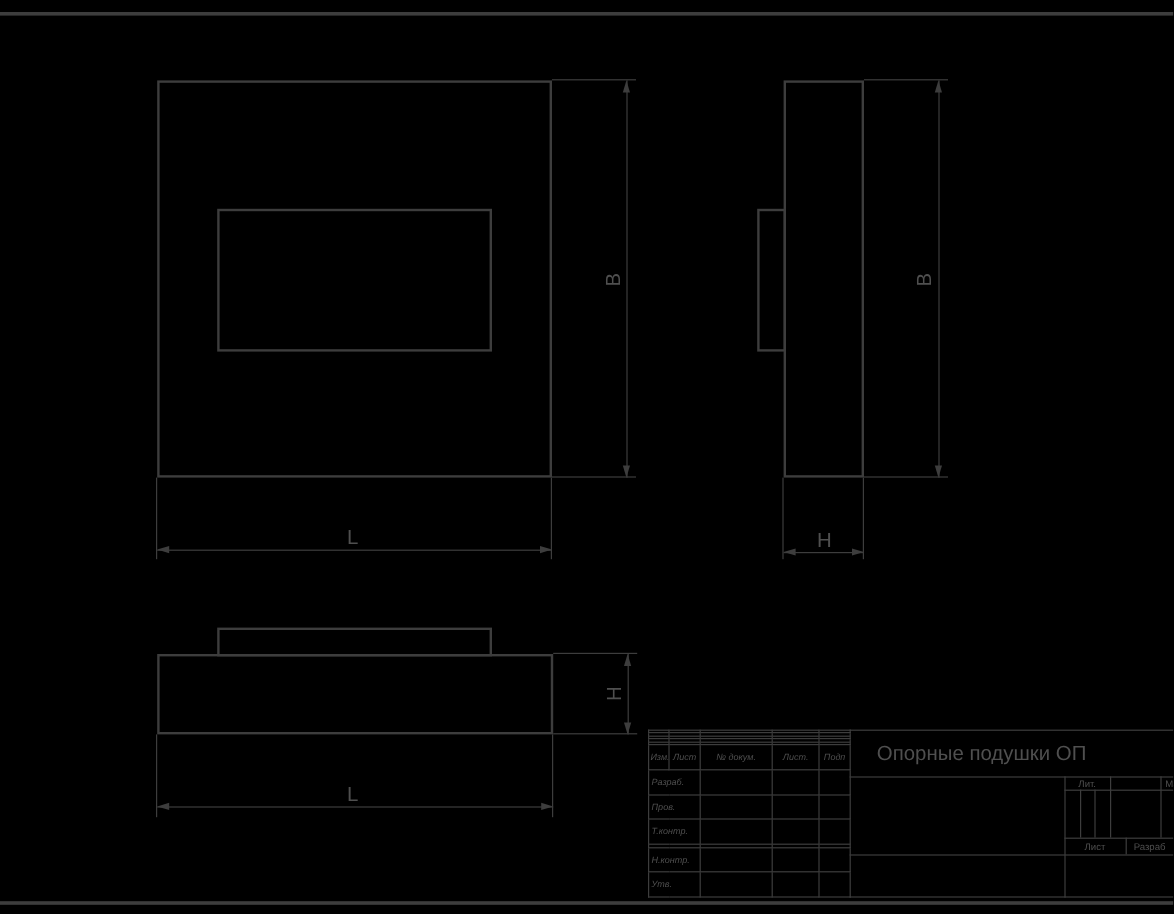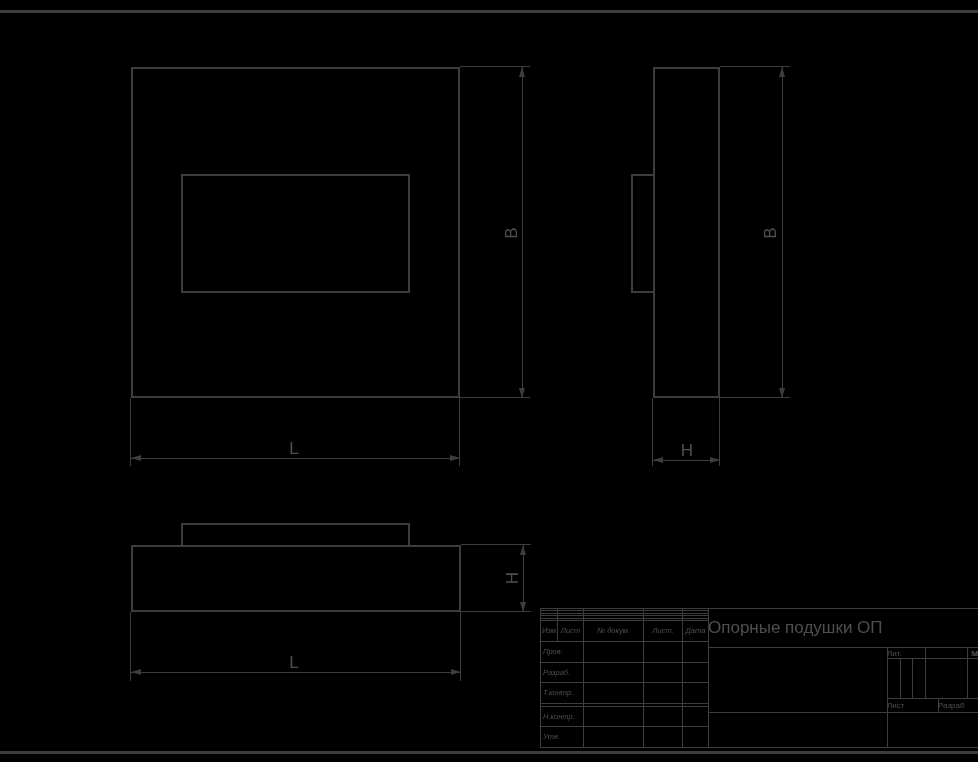--- a/index.html
+++ b/index.html
@@ -29,21 +29,21 @@
     position:absolute;left:540px;top:608px;width:168px;height:140px;
     border-collapse:collapse;table-layout:fixed;
   }
   .tb-left td{
     border:1px solid var(--ln);padding:0 1px;
     font-style:italic;font-size:7.5px;line-height:1;color:var(--tx);
     text-align:center;vertical-align:middle;overflow:hidden;white-space:nowrap;
   }
   .tb-left td.lbl{text-align:left;padding-left:2px;}
   .tbtext{position:absolute;color:var(--tx);white-space:nowrap;}
-  .tbtext.center{text-align:left;}
+  .tbtext.center{text-align:center;}
   .tb-small{font-size:8px;line-height:1;}
 </style>
 </head>
 <body>
 
 <div id="sheet">
 
   <div class="ln" style="left:0;top:10px;width:978px;height:3px;"></div>
   <div class="ln" style="left:0;top:751px;width:978px;height:3px;"></div>
 
@@ -140,30 +140,30 @@
           <td></td>
           <td></td>
           <td></td>
           <td></td>
         </tr>
     <tr>
       <td>Изм.</td>
       <td>Лист</td>
       <td>№ докум.</td>
       <td>Лист.</td>
-      <td>Дата</td>
+      <td>Подп</td>
     </tr>
     <tr>
+          <td colspan="2" class="lbl">Разраб.</td>
+          <td></td>
+          <td></td>
+          <td></td>
+        </tr>
+    <tr>
           <td colspan="2" class="lbl">Пров.</td>
-          <td></td>
-          <td></td>
-          <td></td>
-        </tr>
-    <tr>
-          <td colspan="2" class="lbl">Разраб.</td>
           <td></td>
           <td></td>
           <td></td>
         </tr>
     <tr>
           <td colspan="2" class="lbl">Т.контр.</td>
           <td></td>
           <td></td>
           <td></td>
         </tr>

